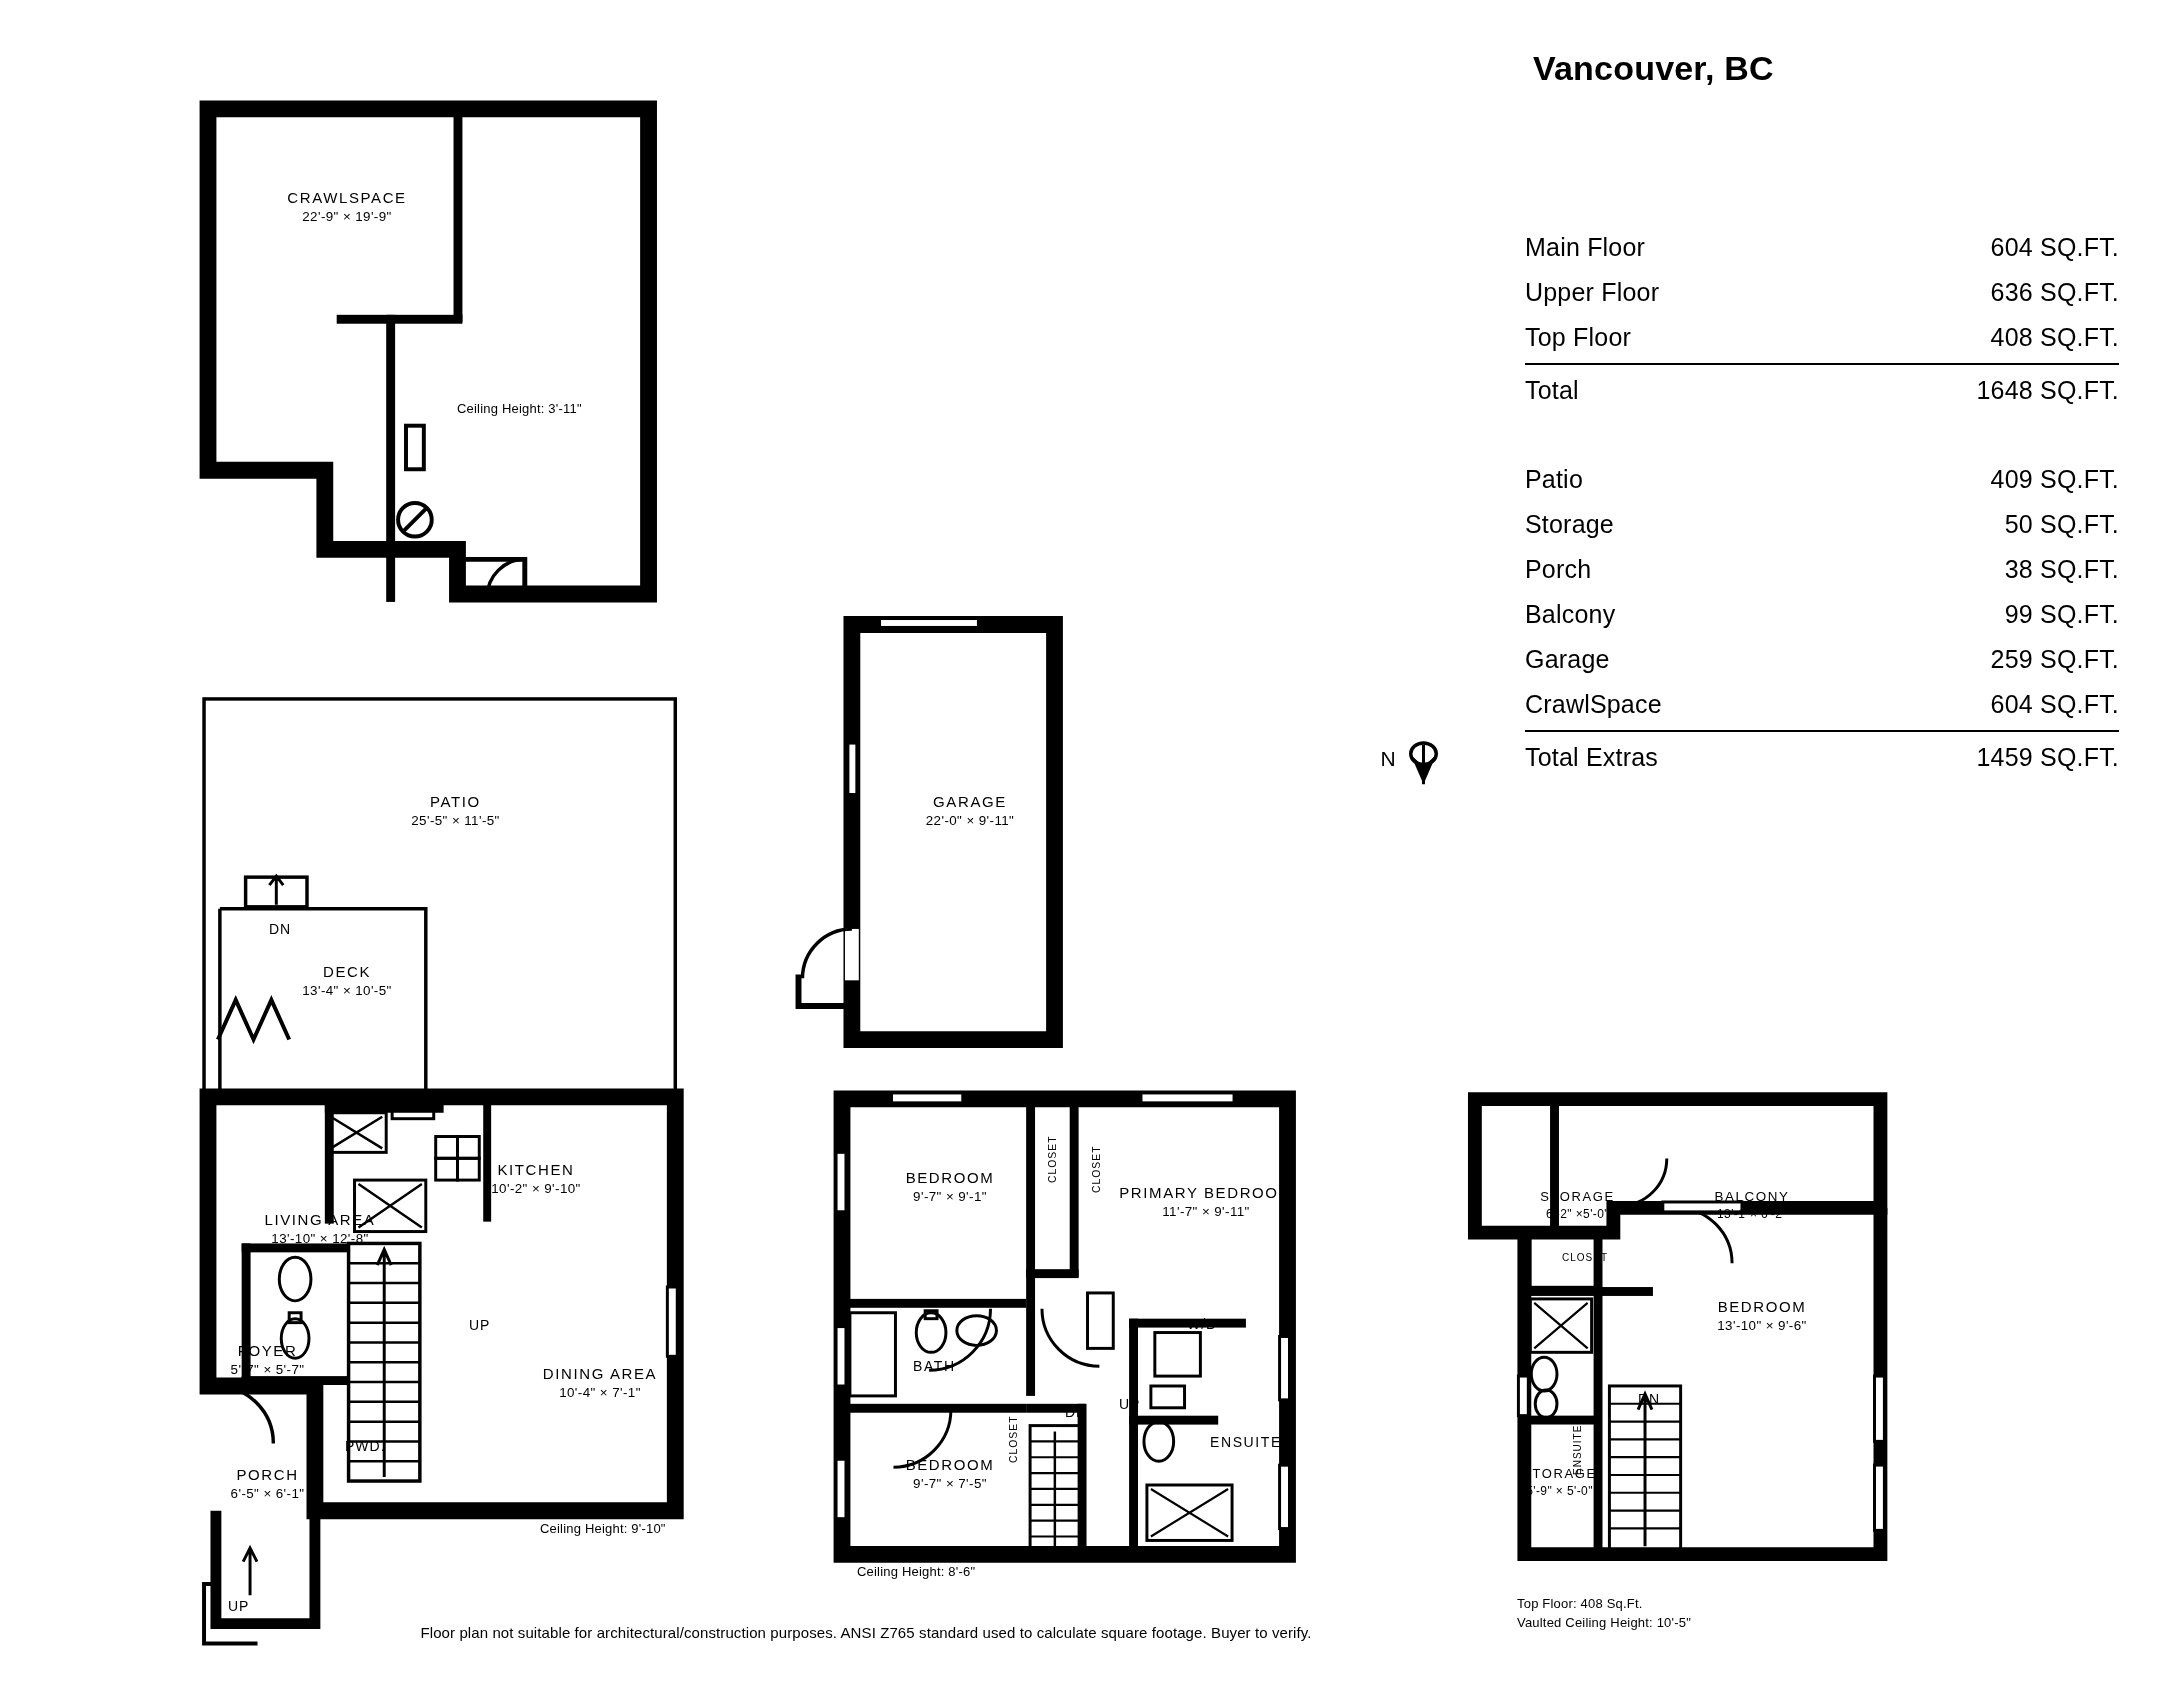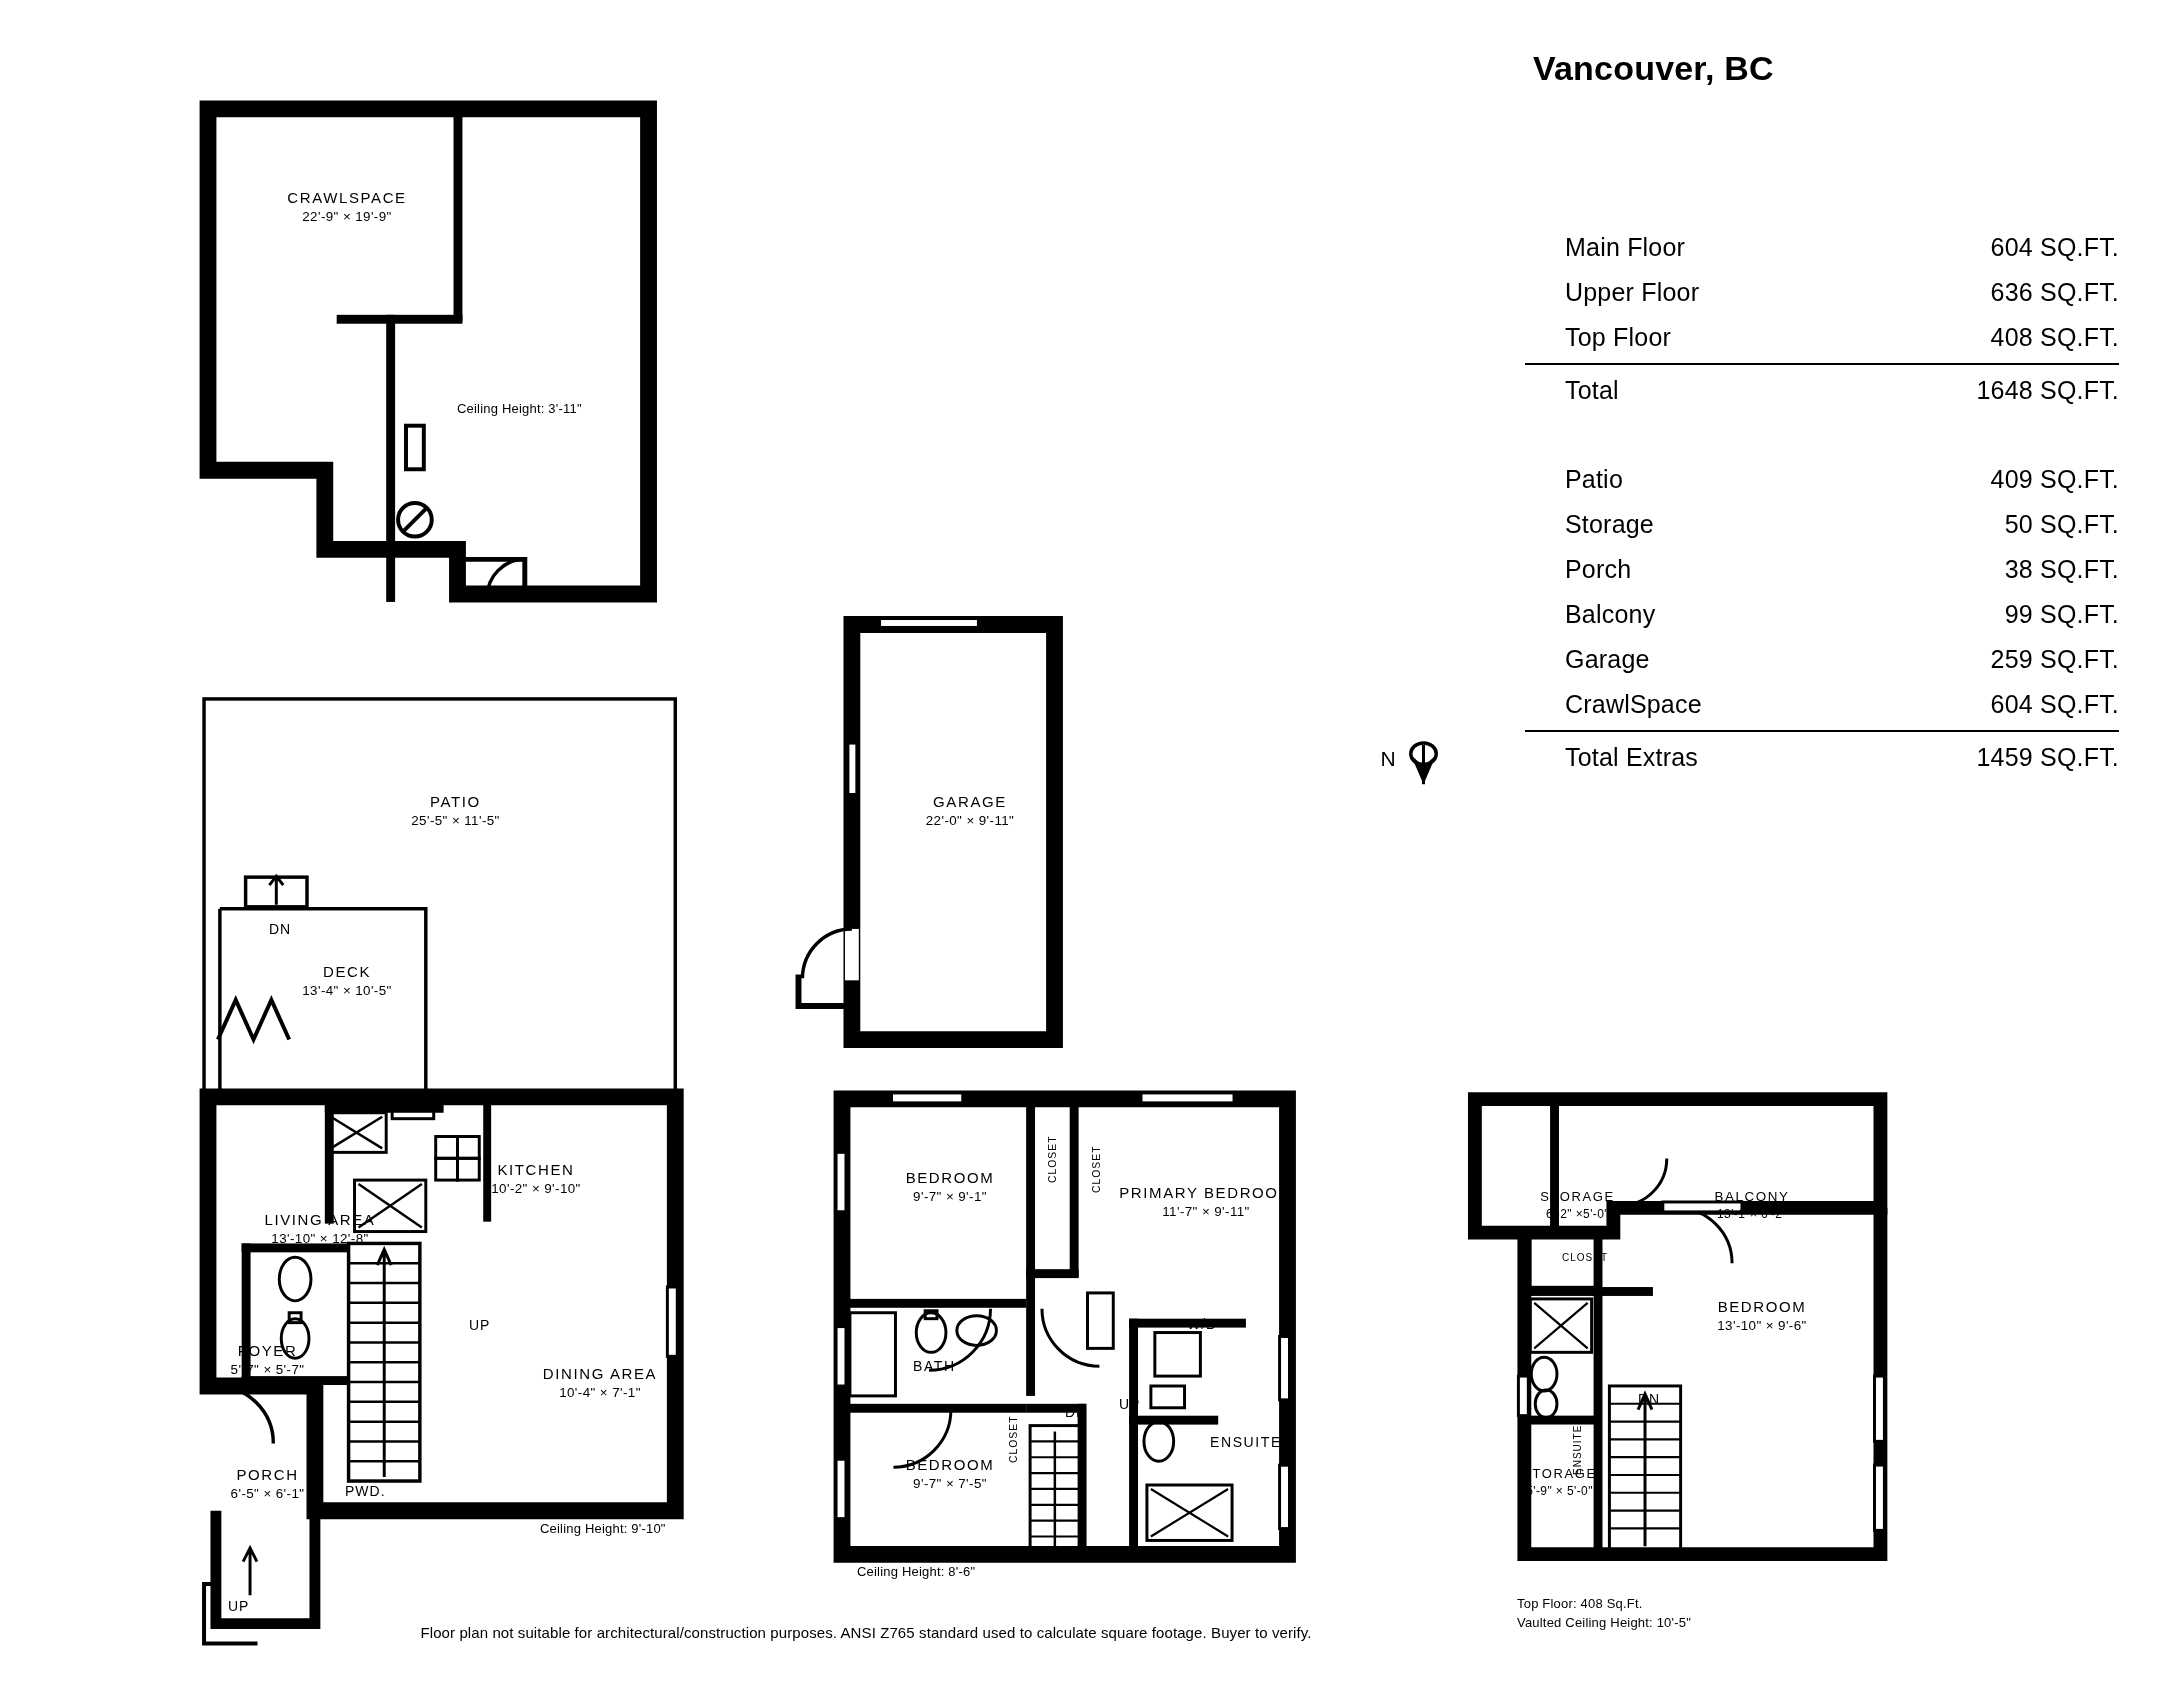--- a/index.html
+++ b/index.html
@@ -8,21 +8,21 @@
   .lbl{position:absolute;text-align:center;line-height:1.35;letter-spacing:0.6px;}
   .lbl .rm{font-size:15px;letter-spacing:1.6px;}
   .lbl .dim{font-size:13.4px;letter-spacing:0.4px;}
   .note{position:absolute;font-size:13px;line-height:1.45;letter-spacing:0.2px;}
   .tiny{position:absolute;font-size:14px;letter-spacing:1px;}
   .vtiny{position:absolute;font-size:10.4px;letter-spacing:1px;transform-origin:0 0;transform:rotate(-90deg);white-space:nowrap;}
 
   
   .title{position:absolute;left:1533px;top:48px;width:614px;font-size:34px;font-weight:bold;line-height:1.2;letter-spacing:0.2px;}
   .legend{position:absolute;left:1525px;top:226px;width:594px;}
-  .lrow{display:flex;justify-content:space-between;align-items:baseline;font-size:25px;padding:7px 0 9px 0;letter-spacing:0.2px;margin-left:40px;}
+  .lrow{display:flex;justify-content:space-between;align-items:baseline;font-size:25px;padding:7px 0 9px 0;letter-spacing:0.2px;}
   .lrow .v{font-variant-numeric:tabular-nums;}
   .rule{border-bottom:2px solid #000;margin:2px 0 4px 0;}
   .gap{height:44px;}
 
   
   .compass{position:absolute;left:1354px;top:741px;width:69px;text-align:center;}
   .compass .n{font-size:21px;margin-top:6px;letter-spacing:1px;}
 
   .footer{position:absolute;left:0;top:1624px;width:1732px;text-align:center;font-size:15px;letter-spacing:0.1px;}
 
@@ -199,21 +199,21 @@
     <div class="dim">13'-10" × 12'-8"</div>
   </div>
   <div class="lbl" style="left:501px;top:1364px;width:198px;">
     <div class="rm">DINING AREA</div>
     <div class="dim">10'-4" × 7'-1"</div>
   </div>
   <div class="lbl" style="left:198px;top:1341px;width:139px;">
     <div class="rm">FOYER</div>
     <div class="dim">5'-7" × 5'-7"</div>
   </div>
-  <div class="tiny" style="left:345px;top:1438px;margin-top:45px;">PWD.</div>
+  <div class="tiny" style="left:345px;top:1438px;">PWD.</div>
   <div class="lbl" style="left:198px;top:1465px;width:139px;">
     <div class="rm">PORCH</div>
     <div class="dim">6'-5" × 6'-1"</div>
   </div>
   <div class="tiny" style="left:469px;top:1317px;">UP</div>
   <div class="tiny" style="left:228px;top:1598px;">UP</div>
   <svg style="left:238px;top:1544px;" width="30" height="59" viewBox="0 0 30 60">
     <path d="M12,52 L12,6 M5,18 L12,4 L19,18" class="s" stroke-width="3"></path>
   </svg>
   <div class="note" style="left:540px;top:1501px;white-space:pre-line;">Main Floor: 604 Sq.Ft.

